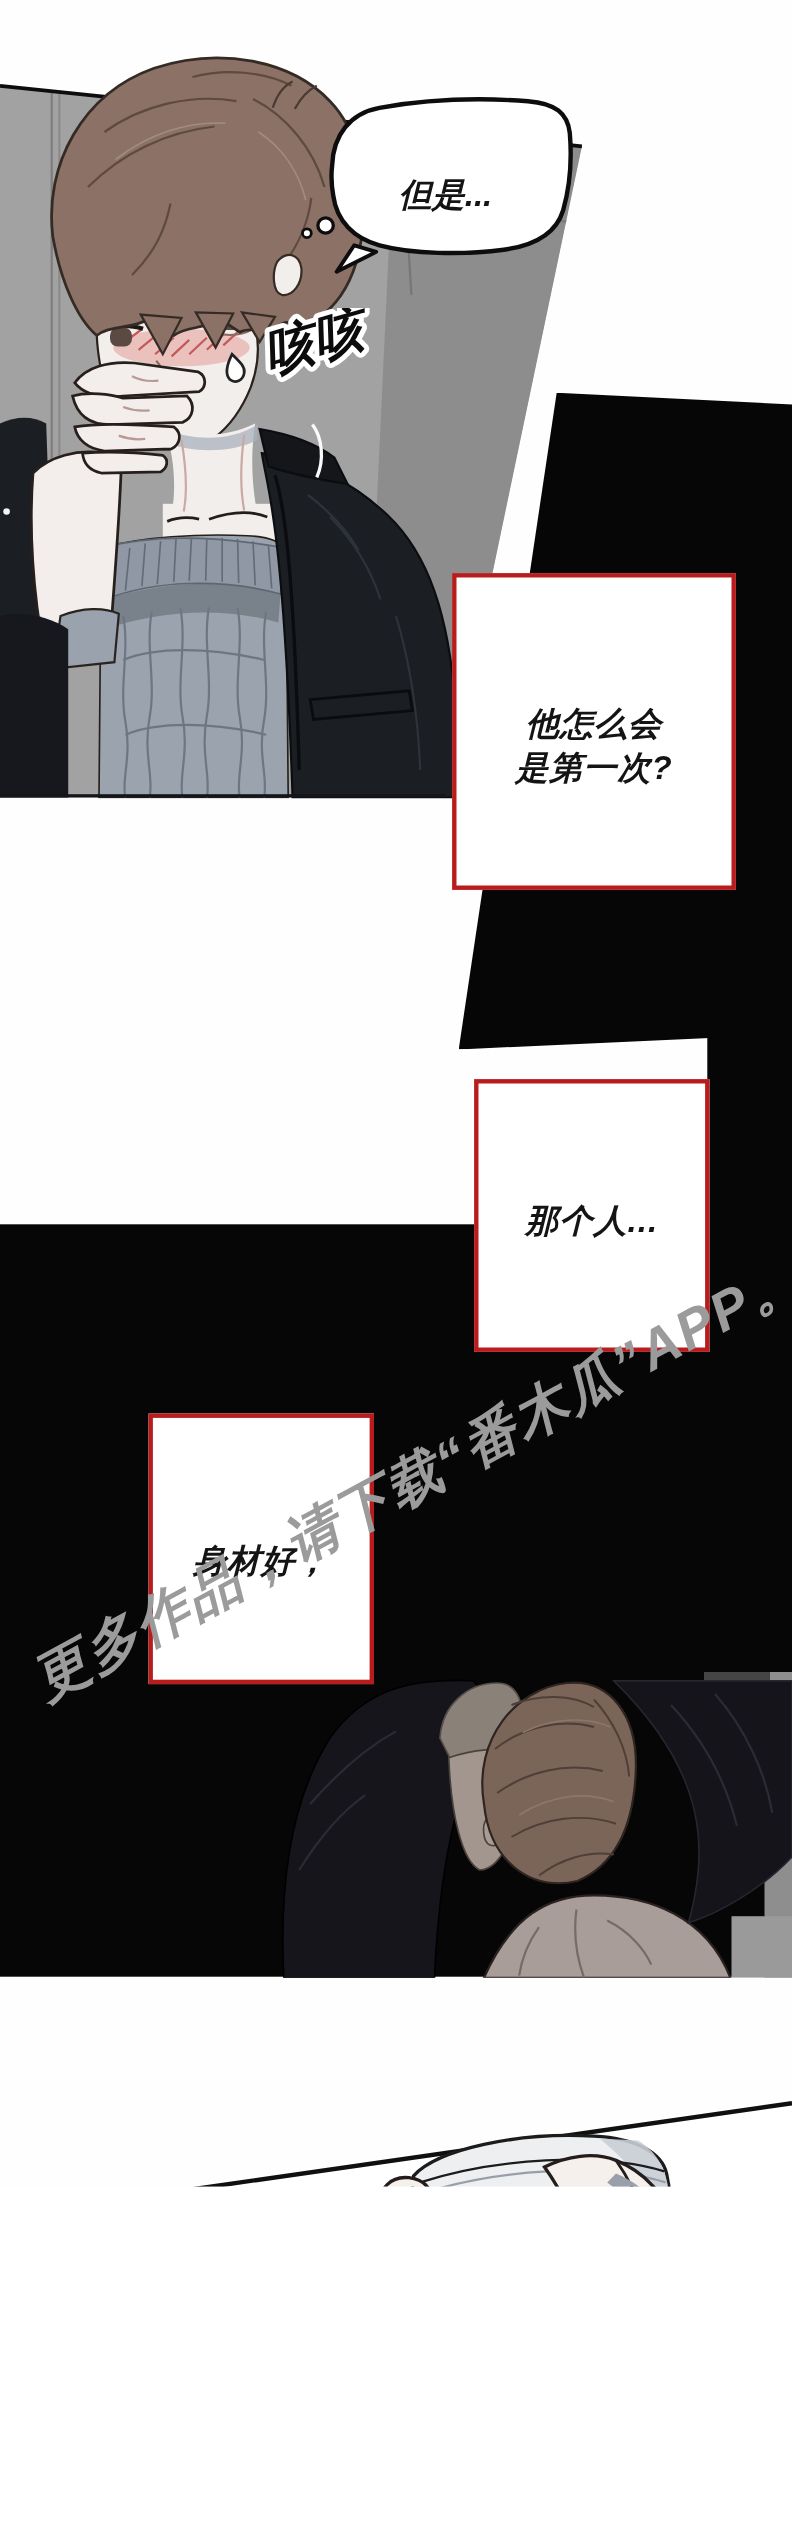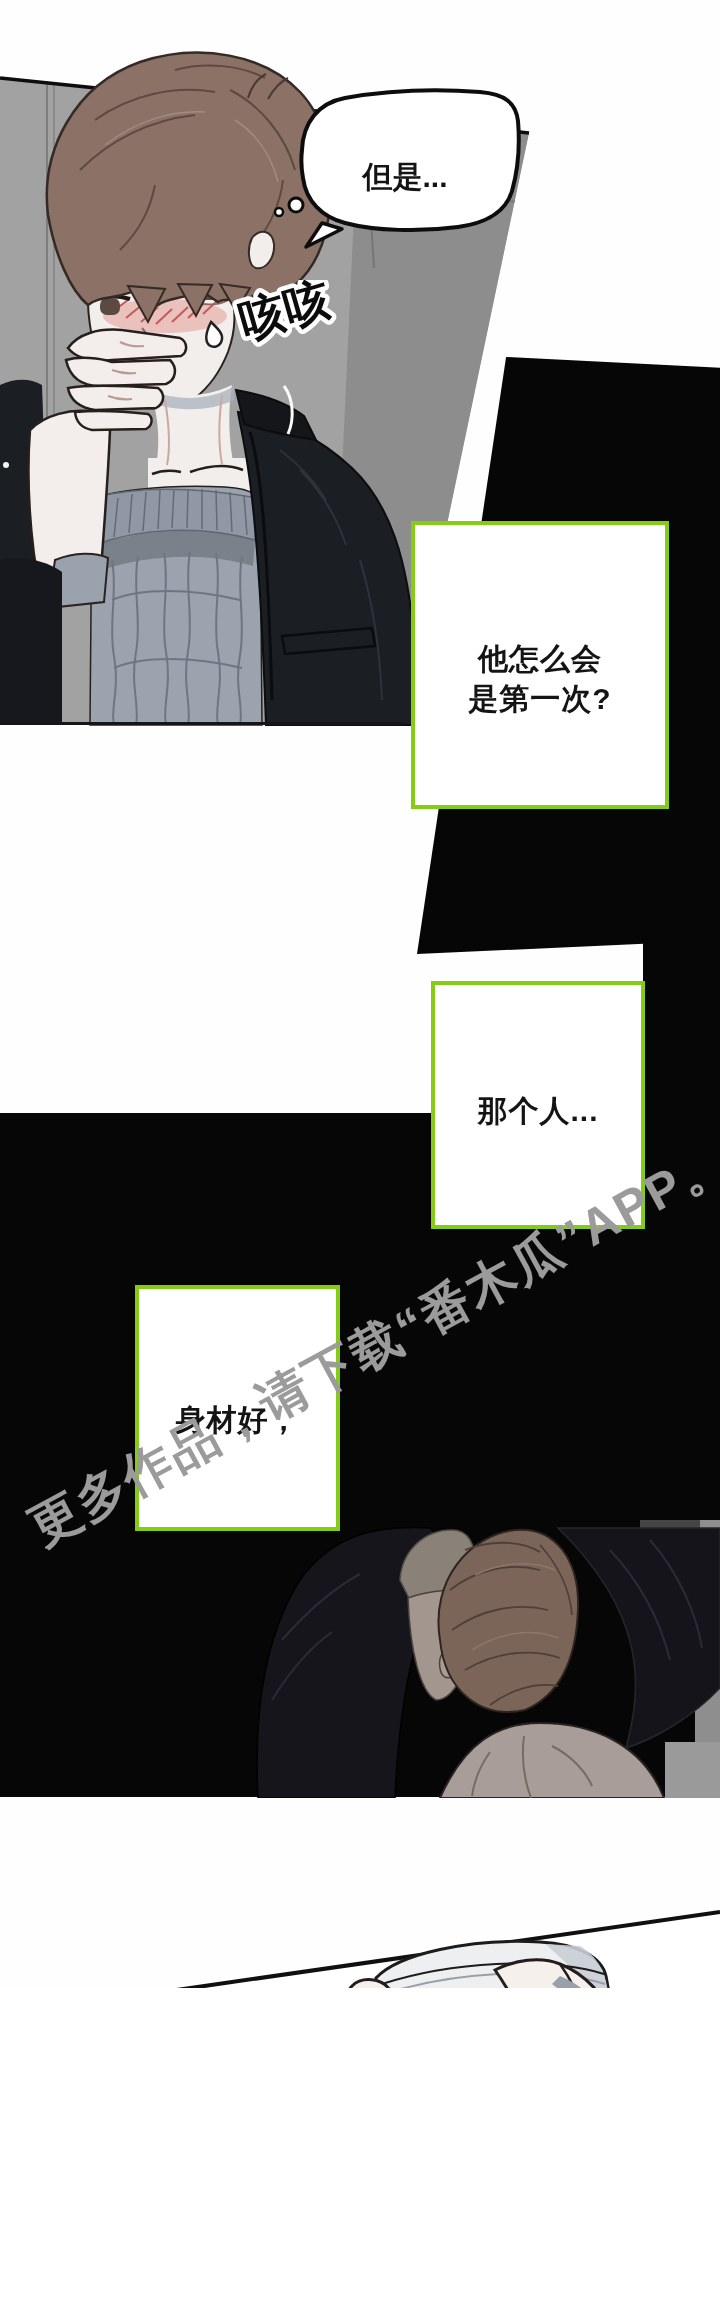--- a/index.html
+++ b/index.html
@@ -1,27 +1,27 @@
 <!DOCTYPE html>
 <html><head>
 <meta charset="utf-8">
 <style>
   html,body{margin:0;padding:0;background:#ffffff;}
   .page{position:relative;width:720px;height:1988px;background:#fefefe;overflow:hidden;
-        font-family:"Liberation Sans","DejaVu Sans",sans-serif;}
+        font-family:"Liberation Sans","DejaVu Sans",sans-serif;font-style:italic;}
   .abs{position:absolute;}
   svg{display:block;}
   
   .blackshape{background:#060606;}
   #panel2-black{left:417px;top:357px;width:303px;height:597px;
     clip-path:polygon(29.4% 0%,100% 1.8%,100% 97.7%,0% 100%);z-index:10;}
   #connector-black{left:643px;top:930px;width:77px;height:185px;z-index:10;}
   #band-black{left:0px;top:1113px;width:720px;height:684px;z-index:10;}
   
-  .caption-box{background:#ffffff;border:4px solid #84cc16;box-sizing:border-box;
+  .caption-box{background:#ffffff;border:4px solid #b91c1c;box-sizing:border-box;
     display:flex;flex-direction:column;align-items:center;justify-content:center;
     text-align:center;z-index:20;color:#141414;font-weight:600;font-size:30px;
     letter-spacing:1px;line-height:40px;}
   #caption-box-1{left:411px;top:521px;width:258px;height:288px;}
   #caption-box-1 .inner{transform:translateY(14px);}
   #caption-box-2{left:431px;top:981px;width:214px;height:248px;justify-content:center;}
   #caption-box-2 .inner{transform:translateY(6px);}
   #caption-box-3{left:135px;top:1285px;width:205px;height:246px;}
   #caption-box-3 .inner{transform:translateY(4px);margin-top:16px;}
   #caption-box-4{left:31px;top:1673px;width:226px;height:124px;}

